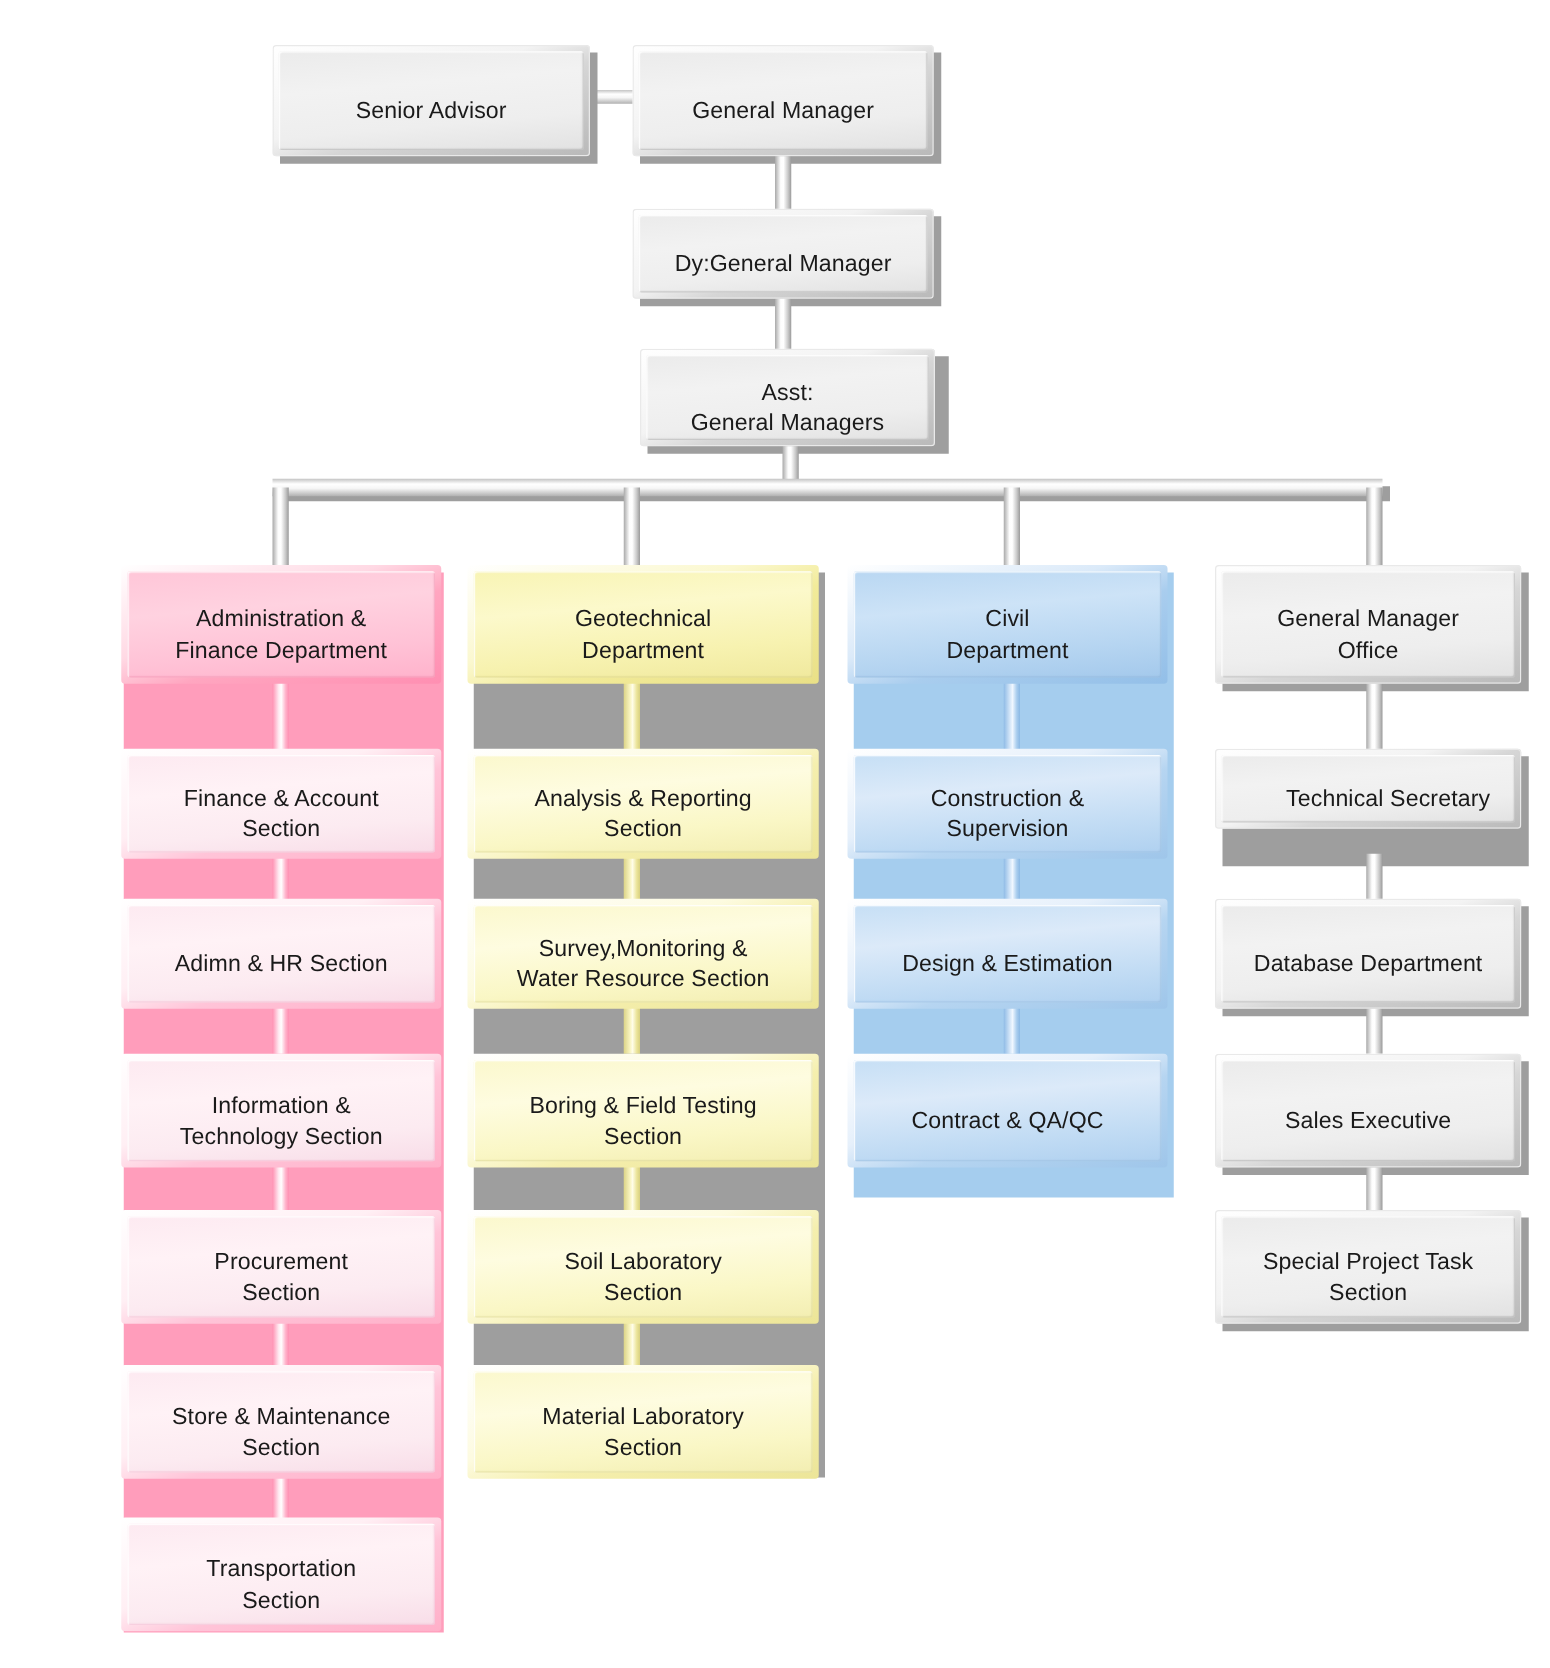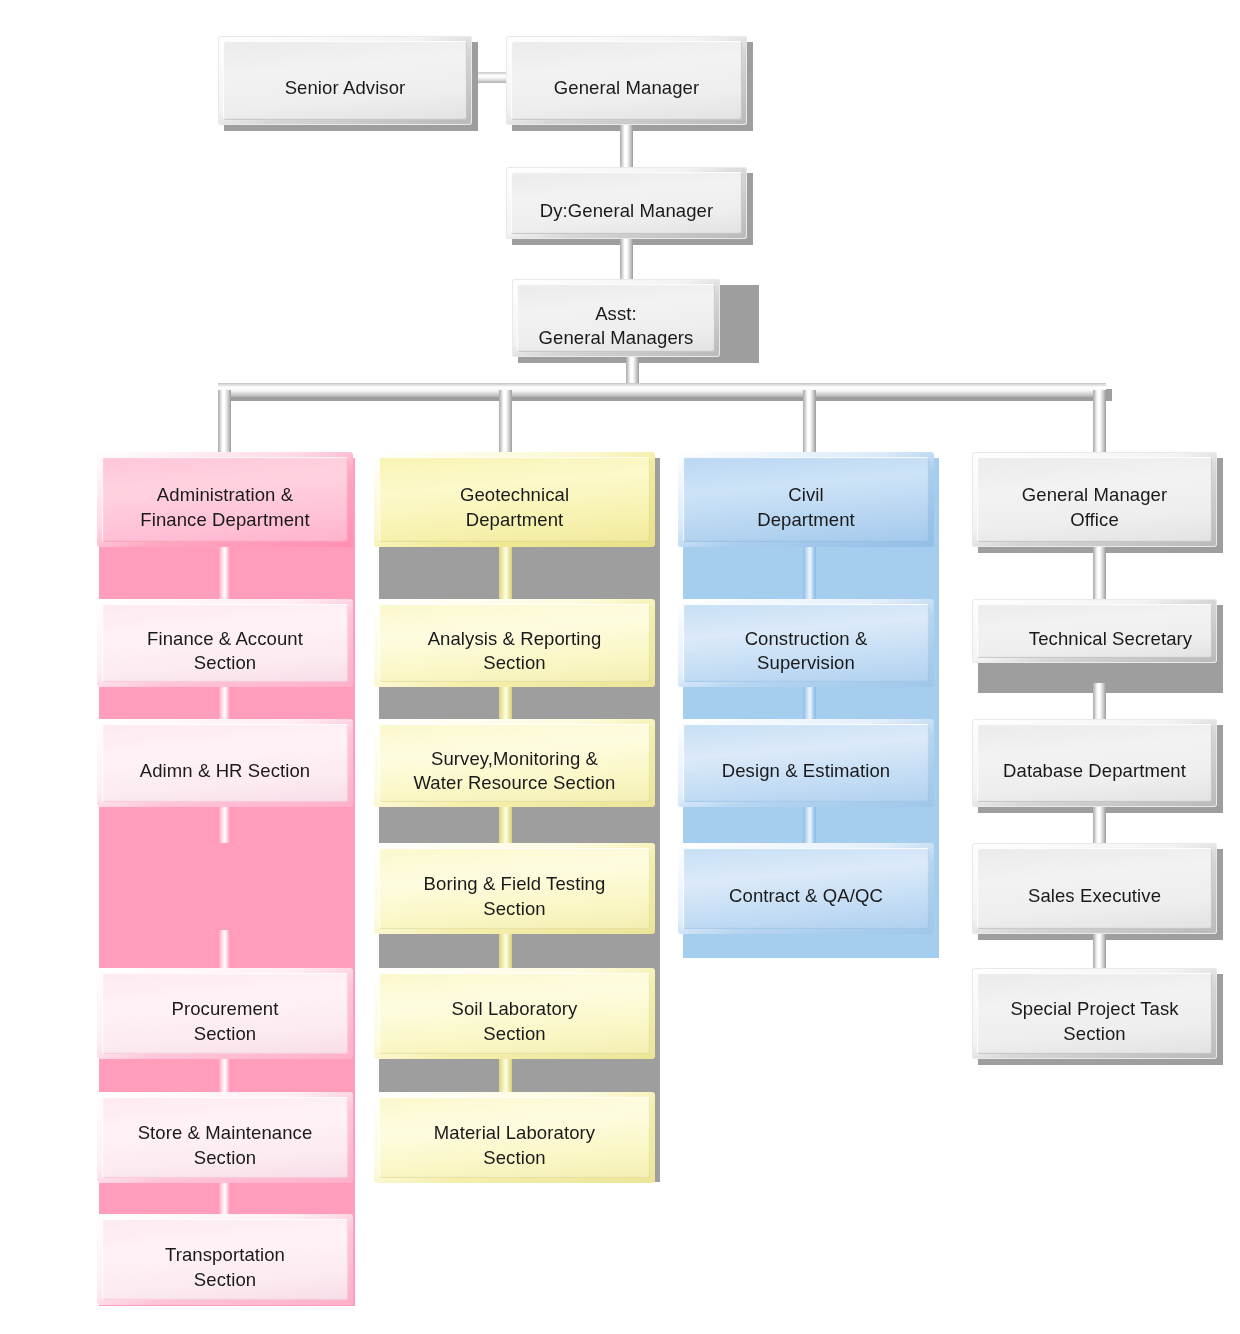--- a/index.html
+++ b/index.html
@@ -136,21 +136,21 @@
   <div class="conn v-g" style="left:620px;top:124px;width:13px;height:46px;"></div>
 
   <div class="plate g-plate" style="left:512px;top:173px;width:241px;height:72px;"></div>
   <div class="box g" style="left:506px;top:167px;width:241px;height:72px;">
     <span class="lbl">Dy:General Manager</span>
   </div>
 
   <div class="conn v-g" style="left:620px;top:238px;width:13px;height:44px;"></div>
 
   <div class="plate g-plate" style="left:518px;top:285px;width:241px;height:78px;"></div>
-  <div class="box g" style="left:512px;top:279px;width:208px;height:78px;justify-content:center;">
+  <div class="box g" style="left:512px;top:279px;width:236px;height:78px;justify-content:center;">
     <span class="lbl">Asst:
 General Managers</span>
   </div>
 
   <div class="conn v-g" style="left:626px;top:356px;width:13px;height:38px;"></div>
 
   <div class="plate g-plate" style="left:224px;top:389px;width:888px;height:12px;"></div>
   <div class="conn h-g" style="left:218px;top:383px;width:888px;height:14px;"></div>
 
   <div class="conn v-g" style="left:218px;top:390px;width:13px;height:66px;"></div>
@@ -170,20 +170,24 @@
     <span class="lbl">Finance &amp; Account
 Section</span>
   </div>
   <div class="conn v-p" style="left:218px;top:683px;width:13px;height:40px;"></div>
 
   <div class="box p" style="left:97px;top:719px;width:256px;height:88px;">
     <span class="lbl">Adimn &amp; HR Section</span>
   </div>
   <div class="conn v-p" style="left:218px;top:803px;width:13px;height:40px;"></div>
 
+  <div class="box p" style="left:97px;top:843px;width:256px;height:91px;">
+    <span class="lbl">Information &amp;
+Technology Section</span>
+  </div>
   <div class="conn v-p" style="left:218px;top:930px;width:13px;height:42px;"></div>
 
   <div class="box p" style="left:97px;top:968px;width:256px;height:91px;">
     <span class="lbl">Procurement
 Section</span>
   </div>
   <div class="conn v-p" style="left:218px;top:1055px;width:13px;height:41px;"></div>
 
   <div class="box p" style="left:97px;top:1092px;width:256px;height:91px;">
     <span class="lbl">Store &amp; Maintenance

